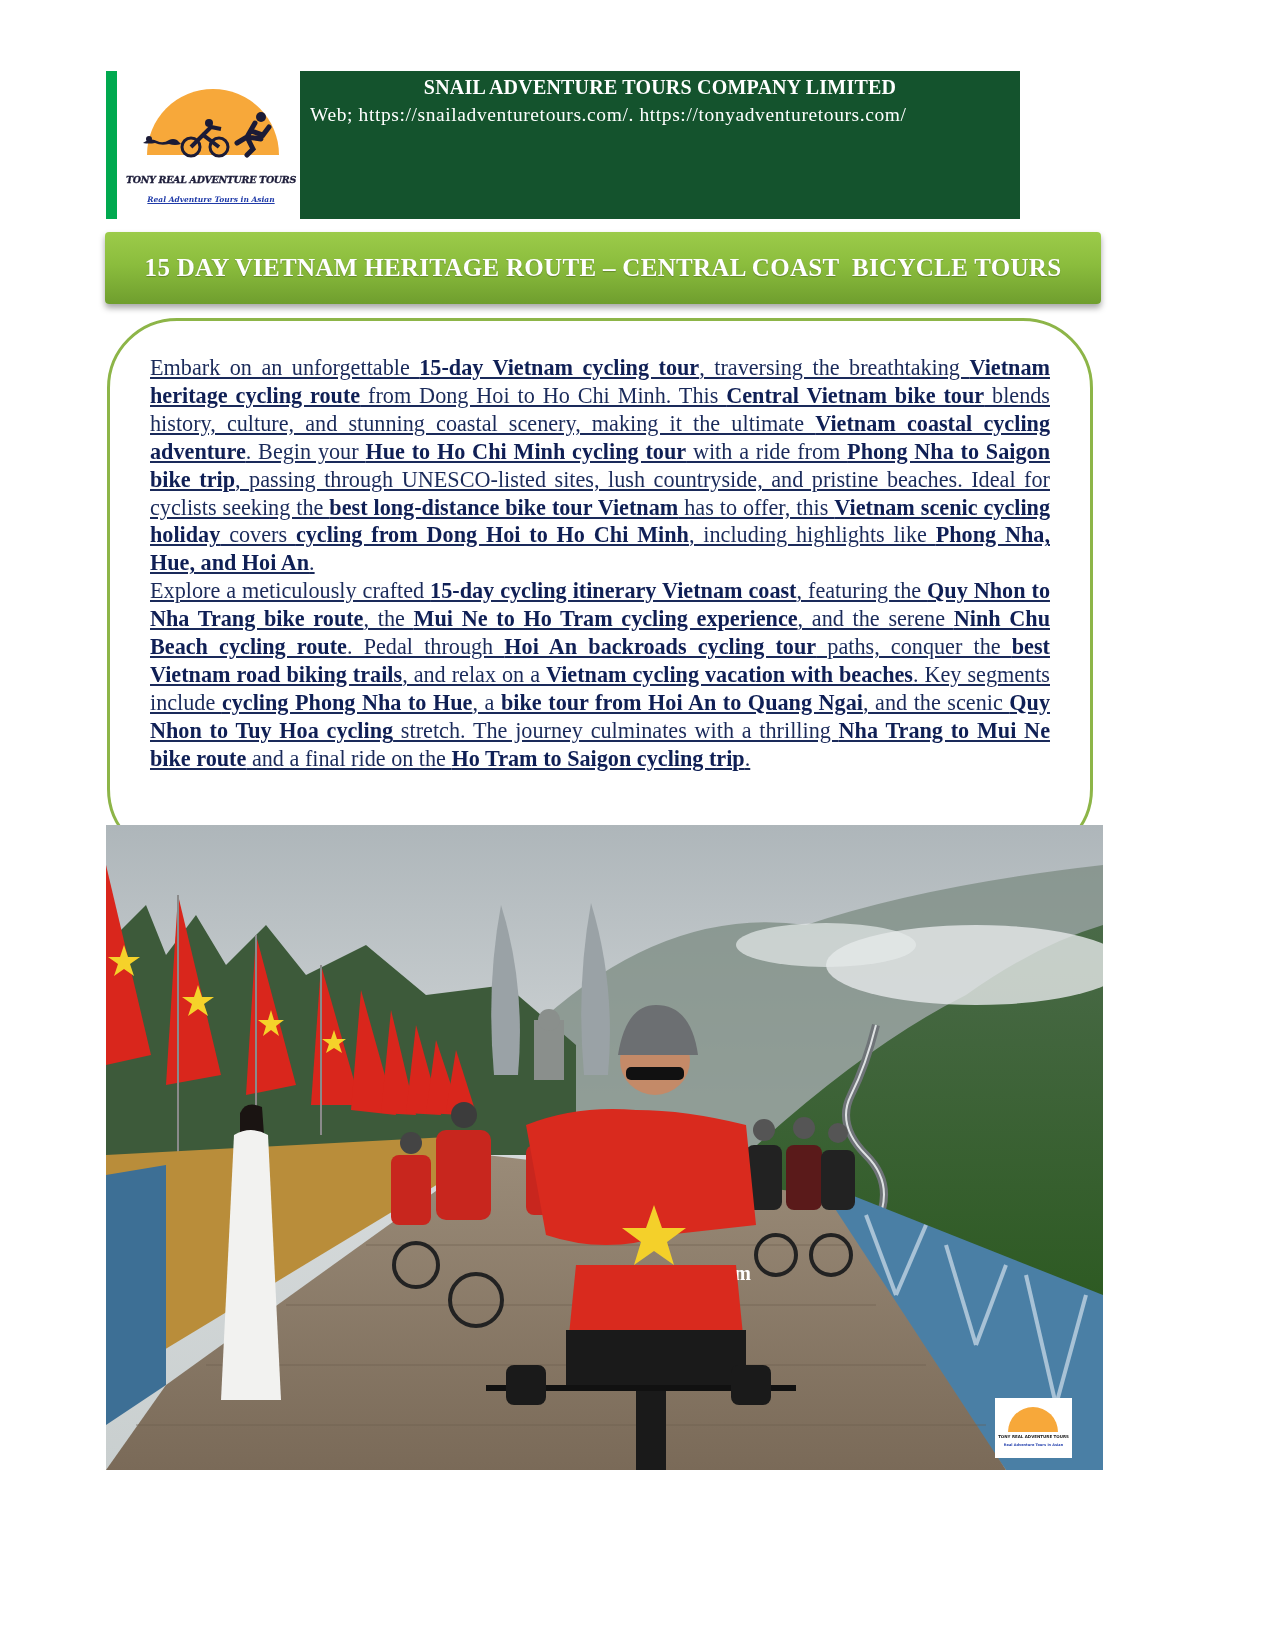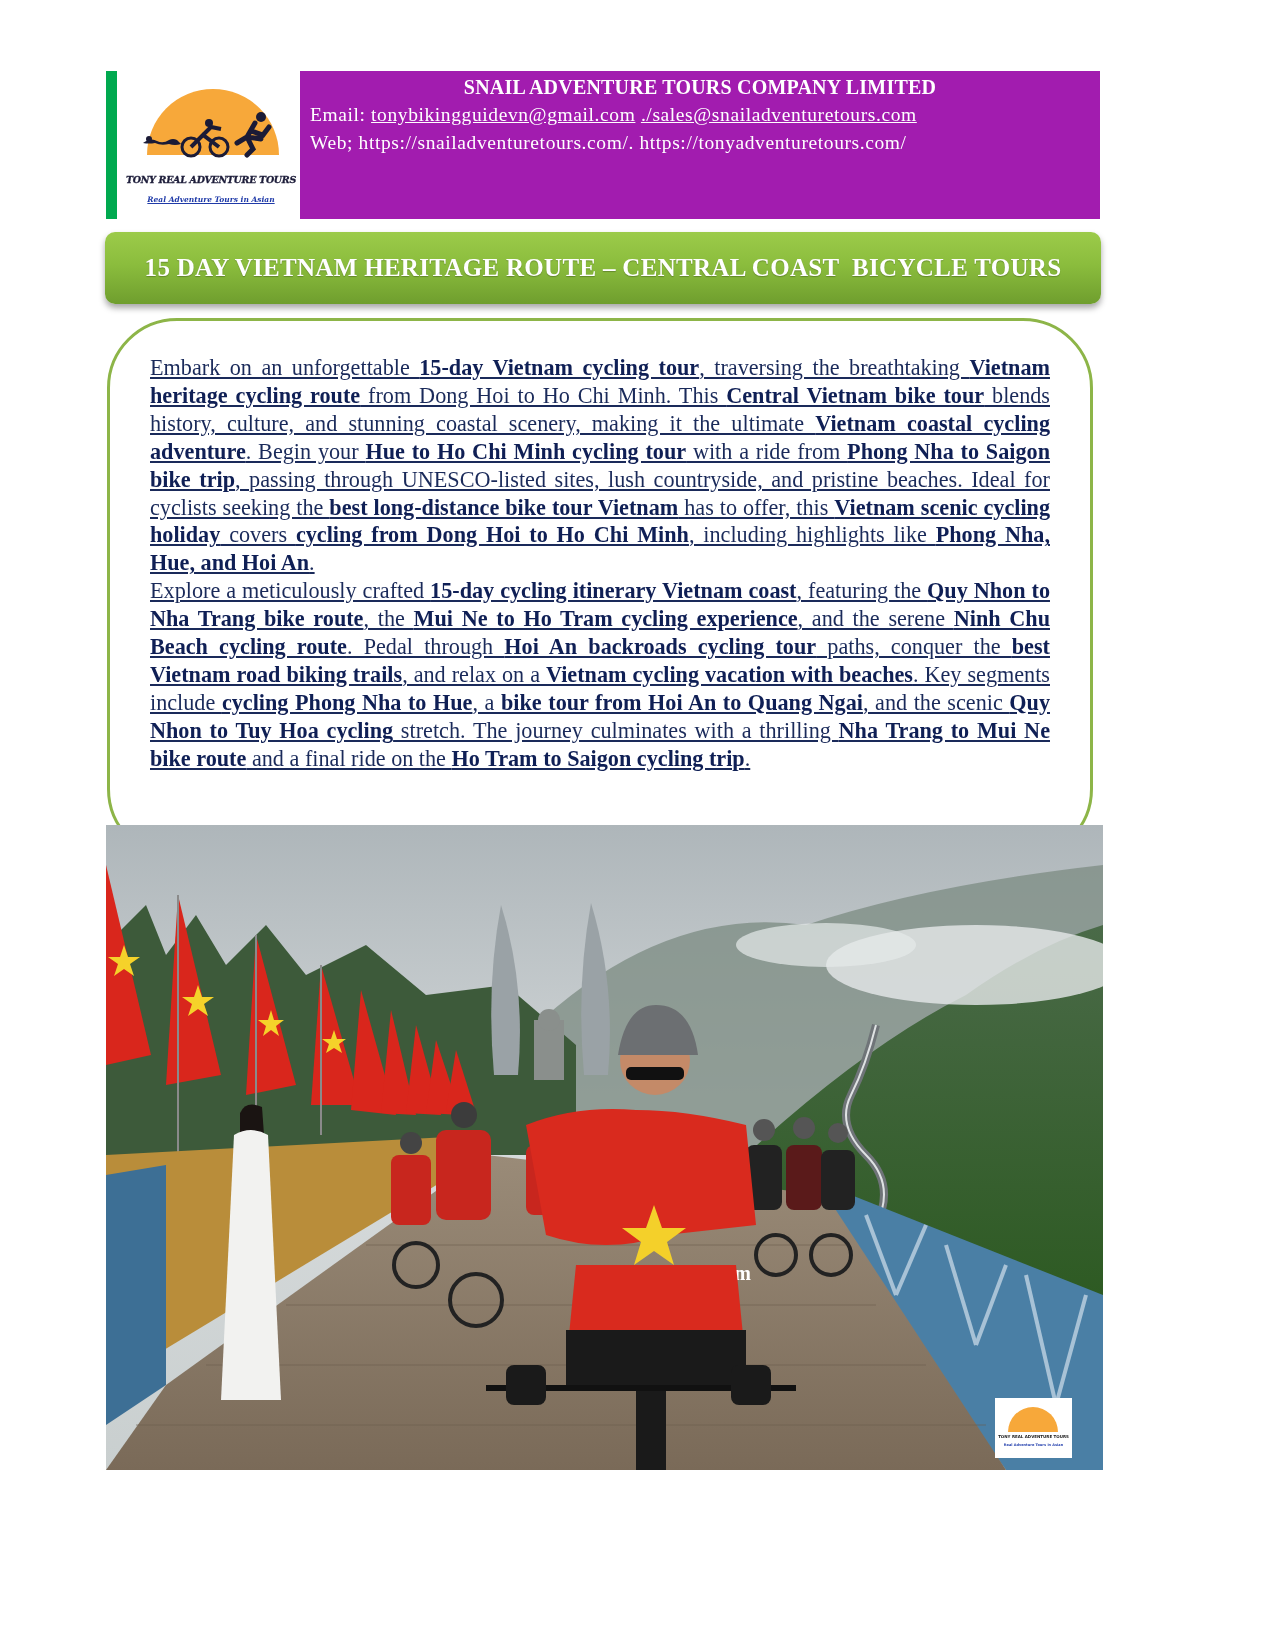--- a/index.html
+++ b/index.html
@@ -8,27 +8,27 @@
 
   
   .header { position: absolute; left: 106px; top: 71px; width: 994px; height: 148px; }
   .header-bar-left { position: absolute; left: 0; top: 0; width: 11px; height: 148px; background: #00a94f; }
   .logo-box { position: absolute; left: 11px; top: 0; width: 183px; height: 148px; background: #fff; }
   .logo-sun { position: absolute; left: 30px; top: 18px; width: 132px; height: 66px; background: #f7a83a; border-radius: 66px 66px 0 0; }
   .logo-sun-svg { position: absolute; left: 22px; top: 40px; }
   .logo-title { position: absolute; left: 4px; top: 103px; width: 180px; text-align: center; font-family: "DejaVu Serif", serif; font-weight: bold; font-style: italic; font-size: 9.5px; color: #1d1d3a; letter-spacing: -0.3px; -webkit-text-stroke: 0.3px #1d1d3a; }
   .logo-sub { position: absolute; left: 4px; top: 124px; width: 180px; text-align: center; font-family: "DejaVu Serif", serif; font-weight: bold; font-style: italic; font-size: 7.5px; color: #1f3aa8; text-decoration: underline; }
 
-  .contact { position: absolute; left: 194px; top: 0; width: 800px; height: 148px; background: #a21caf; color: #ffffff; font-family: "DejaVu Sans Condensed", "DejaVu Sans", sans-serif; }
+  .contact { position: absolute; left: 194px; top: 0; width: 720px; height: 148px; background: #14532d; color: #ffffff; font-family: "DejaVu Sans Condensed", "DejaVu Sans", sans-serif; }
   .contact .company { text-align: center; font-weight: bold; font-size: 20px; line-height: 28px; padding-top: 2px; font-family: "Liberation Serif", serif; letter-spacing: 0.2px; }
   .contact .line { font-size: 19.5px; line-height: 28px; padding-left: 10px; font-family: "Liberation Serif", serif; white-space: nowrap; letter-spacing: 0.6px; }
   .contact .link { text-decoration: underline; color: #ffffff; }
 
   
-  .title-banner { position: absolute; left: 105px; top: 232px; width: 996px; height: 72px; border-radius: 10px;
+  .title-banner { position: absolute; left: 105px; top: 232px; width: 996px; height: 72px; border-radius: 4px;
     background: linear-gradient(#9ccb4a 0%, #8bbd3d 45%, #6f9e2e 100%);
     box-shadow: 0 4px 6px rgba(0,0,0,0.35); display: flex; align-items: center; justify-content: center; }
   .title-banner span { color: #ffffff; font-family: "Liberation Serif", serif; font-weight: bold; font-size: 25px; letter-spacing: 0.3px; white-space: pre; text-shadow: 0 1px 1px rgba(0,0,0,0.25); }
 
   
   .intro-box { position: absolute; left: 107px; top: 318px; width: 986px; height: 541px; border: 3px solid #8db548; border-radius: 70px; background: #fff; }
   .intro-text { position: absolute; left: 150px; top: 354px; width: 900px; height: 472px; overflow: hidden; font-family: "Liberation Serif", serif; font-size: 22.2px; line-height: 27.9px; color: #1a2a5a; text-align: justify; text-decoration: underline; }
   .intro-text p { margin: 0; }
   .intro-text b { color: #0f1f55; font-weight: bold; }
 
@@ -58,21 +58,20 @@
       <circle cx="70" cy="12" r="4" fill="#1b1b36"></circle>
 
       <circle cx="122" cy="6" r="5" fill="#1b1b36"></circle>
       <path d="M116 12 l-8 14 l-10 6 M112 20 l12 4 l6 -8 M108 26 l6 12 l-6 6 M108 26 l14 2" stroke="#1b1b36" stroke-width="5" fill="none" stroke-linecap="round"></path>
     </svg>
     <div class="logo-title">TONY REAL ADVENTURE TOURS</div>
     <div class="logo-sub">Real Adventure Tours in Asian</div>
   </div>
   <div class="contact">
     <div class="company">SNAIL ADVENTURE TOURS COMPANY LIMITED</div>
-    <div class="line"><span>Email: </span><a class="link">tonybikingguidevn@gmail.com</a><span> </span><a class="link">./sales@snailadventuretours.com</a></div>
     <div class="line">Web; https://snailadventuretours.com/.  https://tonyadventuretours.com/</div>
   </div>
 </div>
 
 <div class="title-banner">
   <span>15 DAY VIETNAM HERITAGE ROUTE – CENTRAL COAST  BICYCLE TOURS</span>
 </div>
 
 <div class="intro-box"></div>
 <div class="intro-text">

